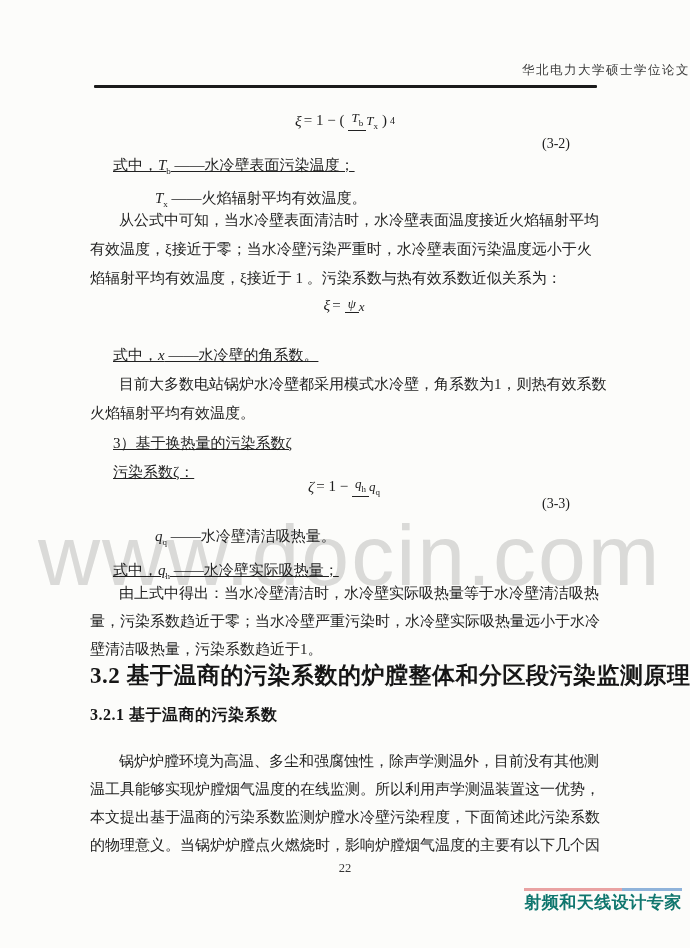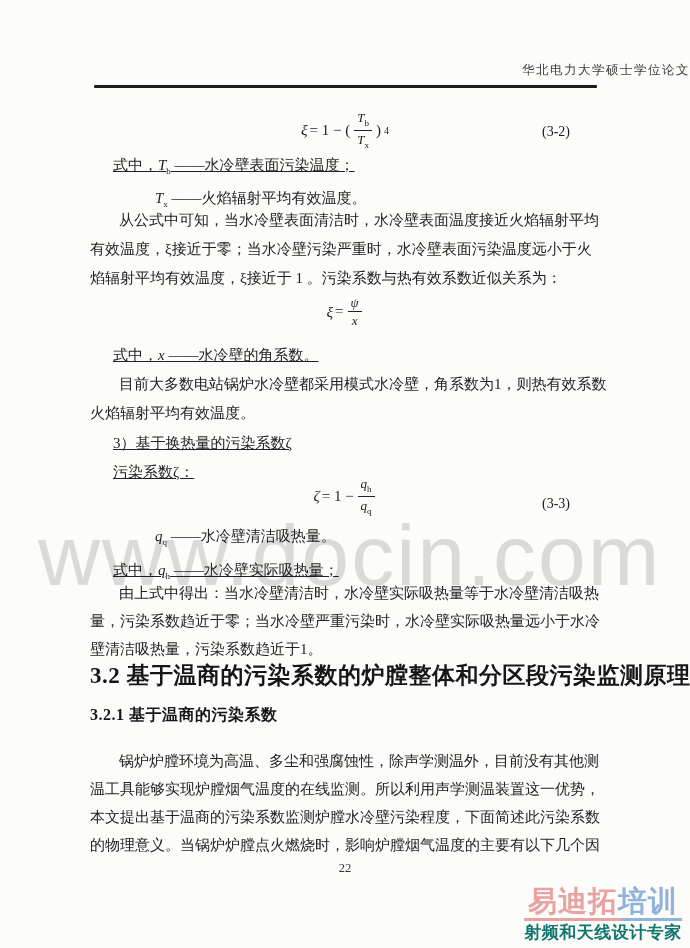--- a/index.html
+++ b/index.html
@@ -21,21 +21,21 @@
     background:#1b1b1b;border-radius:1px;
   }
   
   .formula-row{
     position:absolute;left:0;width:100%;
     display:flex;justify-content:center;align-items:center;
     font-size:15px;color:#1d1d1d;
   }
   .formula-row .var{font-style:italic;font-size:15.5px;}
   .formula-row .op{font-style:normal;padding:0 2px;}
-  .frac{display:inline-flex;flex-direction:column;align-items:center;margin:0 2px;line-height:1;}
+  .frac{display:inline-flex;align-items:center;margin:0 2px;line-height:1;}
   .frac .fnum{border-bottom:1px solid #222;padding:0 3px 2px;font-size:13px;}
   .frac .fden{padding-top:2px;font-size:13px;}
   .frac i{font-style:italic;}
   .frac sub, .defline sub{font-size:9px;}
   .formula-row sup{font-size:10px;margin-left:1px;}
   .eq-tag{position:absolute;left:542px;font-size:14px;color:#1d1d1d;}
   
   .block{position:absolute;left:90px;width:516px;font-size:15px;color:#222;}
   .block .line{white-space:nowrap;}
   .defline i{font-style:italic;}
@@ -91,21 +91,21 @@
   <div class="formula-row" style="top:111px;">
     <span class="var">ξ</span>
     <span class="op">= 1 − (</span>
     <span class="frac">
       <span class="fnum"><i>T</i><sub>b</sub></span>
       <span class="fden"><i>T</i><sub>x</sub></span>
     </span>
     <span class="op">)</span>
     <sup>4</sup>
   </div>
-  <div class="eq-tag" style="top:124px;">(3-2)</div>
+  <div class="eq-tag" style="top:136px;">(3-2)</div>
 
   <div class="block lh27" style="top:152px;">
     <div class="line defline ind-a">
       <span>式中，</span><i>T</i><sub>b</sub><span> ——水冷壁表面污染温度；</span>
     </div>
     <div class="line defline ind-b">
       <i>T</i><sub>x</sub><span> ——火焰辐射平均有效温度。</span>
     </div>
   </div>
 
@@ -167,20 +167,17 @@
     <div class="line">温工具能够实现炉膛烟气温度的在线监测。所以利用声学测温装置这一优势，</div>
     <div class="line">本文提出基于温商的污染系数监测炉膛水冷壁污染程度，下面简述此污染系数</div>
     <div class="line">的物理意义。当锅炉炉膛点火燃烧时，影响炉膛烟气温度的主要有以下几个因</div>
   </div>
 
   <div class="page-number">22</div>
 
   <div class="watermark">www.docin.com</div>
 
   <div class="logo">
-    <div class="logo-title">
-      <span class="logo-part1">易迪拓</span><span class="logo-part2">培训</span>
-    </div>
     <div class="logo-underline"></div>
     <div class="logo-subtitle">射频和天线设计专家</div>
   </div>
 
 </div>
 
 </body></html>

